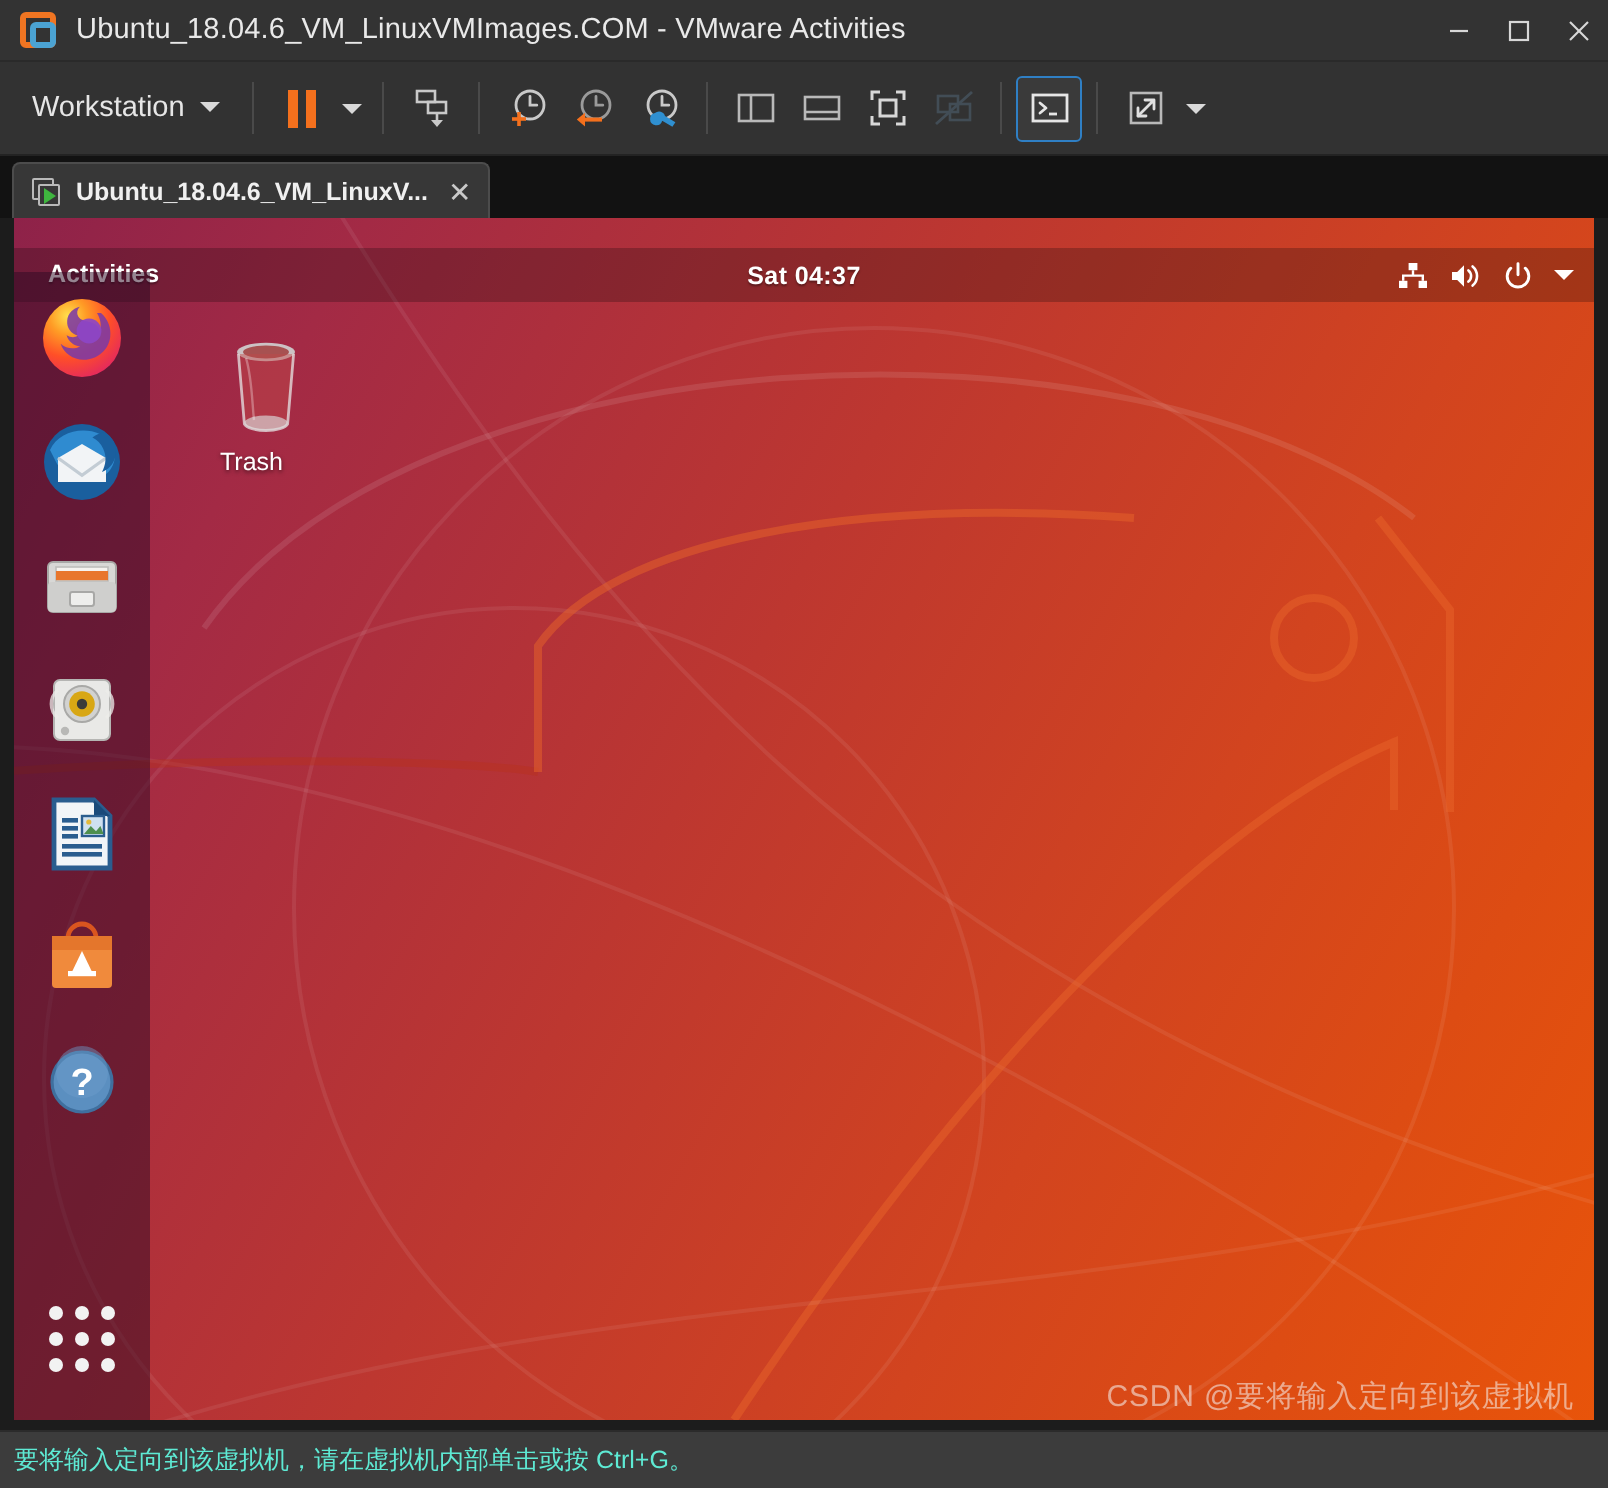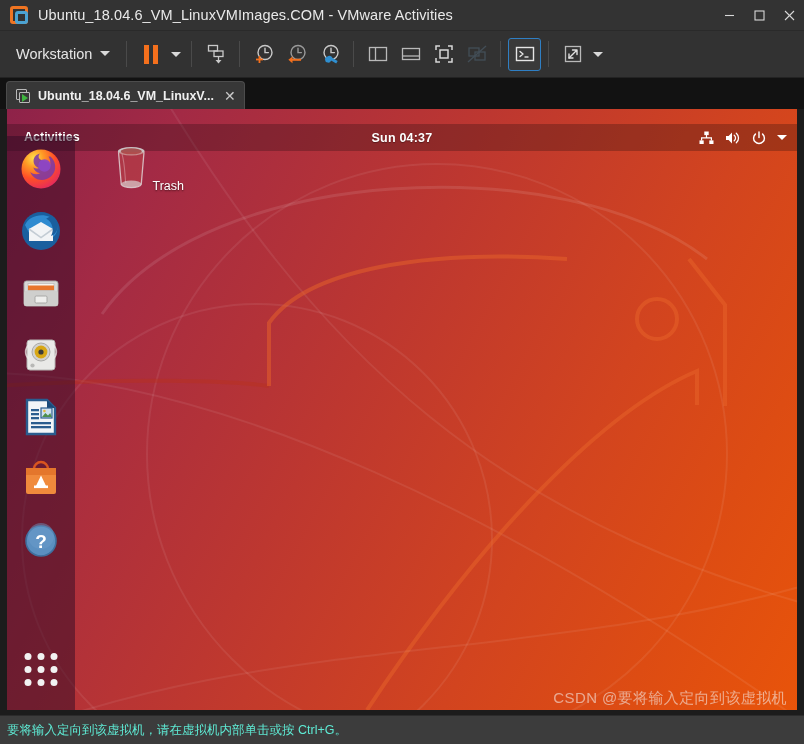--- a/index.html
+++ b/index.html
@@ -102,23 +102,23 @@
                position:relative; display:flex; align-items:center;
                justify-content:center; }
   .dock-item svg { display:block; }
   .apps-grid { position:absolute; bottom:24px; left:50%;
                transform:translateX(-50%); display:grid;
                grid-template-columns:repeat(3,7px); gap:6px; }
   .apps-grid i { width:7px; height:7px; border-radius:50%;
                  background:#f2f2f2; display:block; }
 
   
-  .trash { position:absolute; left:103px; top:15px; width:74px;
-           padding-top:17px; display:flex; flex-direction:row;
-           align-items:flex-end; }
+  .trash { position:absolute; left:103px; top:41px; width:74px;
+           padding-top:17px; display:flex; flex-direction:column;
+           align-items:flex-start; }
   .trash-lbl { color:#fff; font-size:12.5px; margin-top:5px;
                text-shadow:0 1px 2px rgba(0,0,0,.6); }
 
   
   .watermark { position:absolute; right:10px; bottom:2px; font-size:15px;
                color:rgba(245,245,245,.55); letter-spacing:.4px;
                font-family:"Liberation Sans", sans-serif; white-space:nowrap; }
 
   
   .statusbar { height:29px; flex:0 0 29px; background:#3c3c3c;
@@ -303,21 +303,21 @@
             <circle cx="650" cy="210" r="20"></circle>
           </g>
           <g fill="none" stroke="#ffffff" stroke-opacity="0.07" stroke-width="2">
             <path d="M-30 640 C 250 520 520 560 820 470"></path>
           </g>
         </svg>
       </div>
 
       <div class="gnome-bar">
         <div class="activities">Activities</div>
-        <div class="clock">Sun 04:37</div>
+        <div class="clock">Sat 04:37</div>
         <div class="tray">
           <span class="tray-ic">
             <svg width="15" height="14" viewBox="0 0 15 14">
               <rect x="5.3" y="0.5" width="4.4" height="3.6" fill="#fff"></rect>
               <rect x="0.5" y="9.4" width="4.2" height="3.6" fill="#fff"></rect>
               <rect x="10.3" y="9.4" width="4.2" height="3.6" fill="#fff"></rect>
               <path d="M7.5 4.1 V6.8 M2.6 9.4 V6.8 H12.4 V9.4" fill="none" stroke="#fff" stroke-width="1.2"></path>
             </svg>
           </span>
           <span class="tray-ic">

